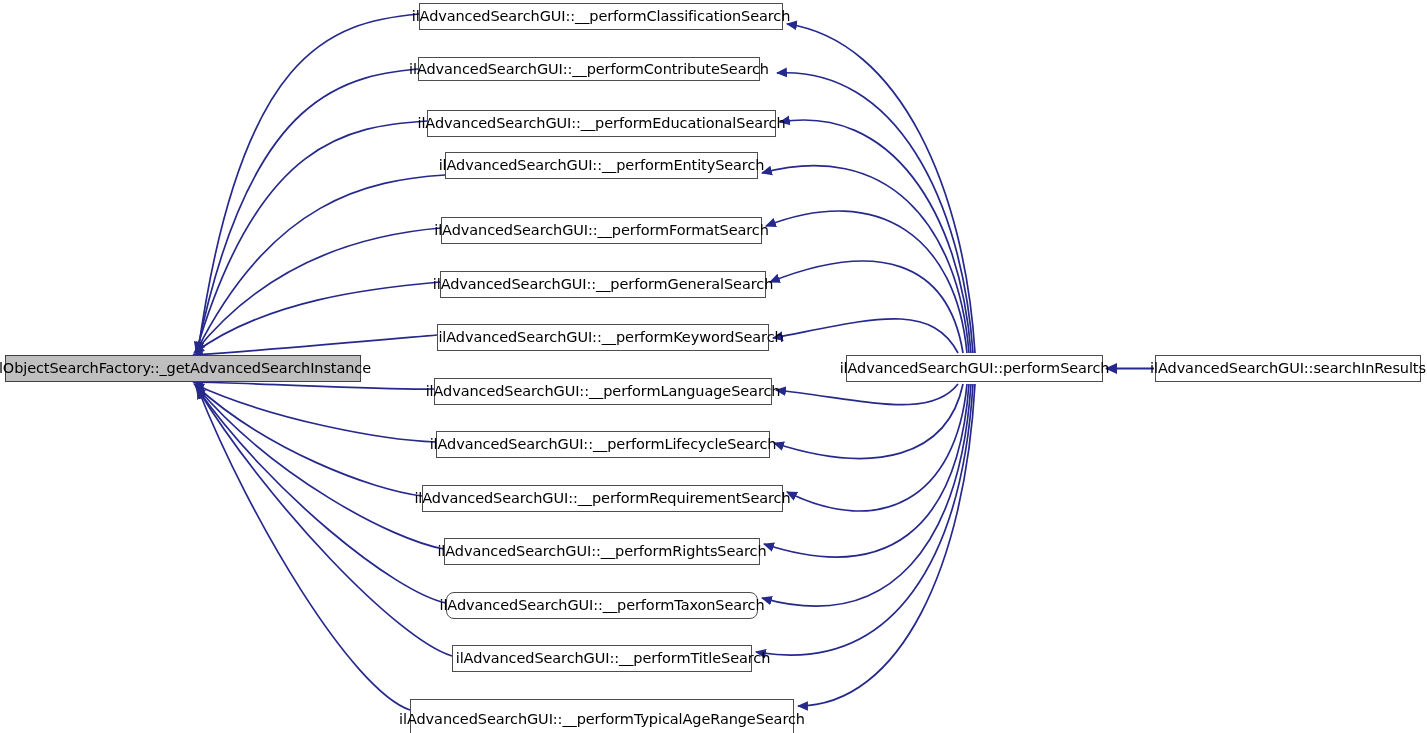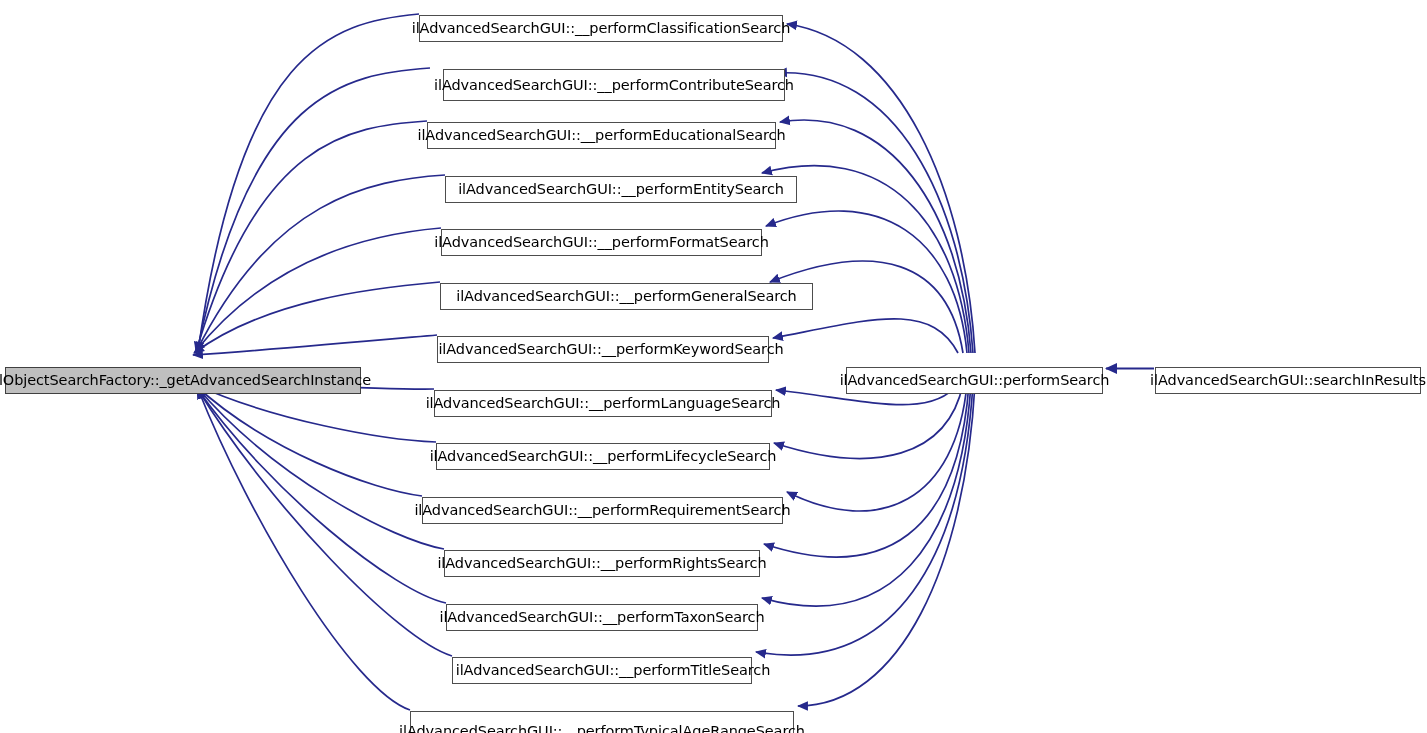--- a/index.html
+++ b/index.html
@@ -29,21 +29,20 @@
     background: #ffffff;
     color: #000000;
     font-size: 14.5px;
     line-height: 1;
     display: flex;
     align-items: center;
     justify-content: center;
     white-space: nowrap;
     letter-spacing: -0.1px;
     z-index: 3;
-    margin-top: 12px;
   }
   .node.highlight {
     background: #bfbfbf;
     border-color: #404040;
   }
   .node-label {
     display: block;
     padding: 0 6px;
     transform: translateY(-0.5px);
   }
@@ -99,51 +98,51 @@
     </g>
   </svg>
 
   <div class="node highlight" style="left:5px; top:355px; width:356px; height:27px;">
     <span class="node-label">ilObjectSearchFactory::_getAdvancedSearchInstance</span>
   </div>
 
   <div class="node" style="left:419px; top:3px; width:364px; height:27px;">
     <span class="node-label">ilAdvancedSearchGUI::__performClassificationSearch</span>
   </div>
-  <div class="node" style="left:443px; top:57px; width:342px; height:32px;">
+  <div class="node" style="left:418px; top:57px; width:342px; height:24px;">
     <span class="node-label">ilAdvancedSearchGUI::__performContributeSearch</span>
   </div>
   <div class="node" style="left:427px; top:110px; width:349px; height:27px;">
     <span class="node-label">ilAdvancedSearchGUI::__performEducationalSearch</span>
   </div>
-  <div class="node" style="left:445px; top:164px; width:352px; height:27px;">
+  <div class="node" style="left:445px; top:152px; width:313px; height:27px;">
     <span class="node-label">ilAdvancedSearchGUI::__performEntitySearch</span>
   </div>
   <div class="node" style="left:441px; top:217px; width:321px; height:27px;">
     <span class="node-label">ilAdvancedSearchGUI::__performFormatSearch</span>
   </div>
-  <div class="node" style="left:440px; top:271px; width:373px; height:27px;">
+  <div class="node" style="left:440px; top:271px; width:326px; height:27px;">
     <span class="node-label">ilAdvancedSearchGUI::__performGeneralSearch</span>
   </div>
   <div class="node" style="left:437px; top:324px; width:332px; height:27px;padding-left:16px;">
     <span class="node-label">ilAdvancedSearchGUI::__performKeywordSearch</span>
   </div>
   <div class="node" style="left:434px; top:378px; width:338px; height:27px;">
     <span class="node-label">ilAdvancedSearchGUI::__performLanguageSearch</span>
   </div>
   <div class="node" style="left:436px; top:431px; width:334px; height:27px;align-items:center;">
     <span class="node-label">ilAdvancedSearchGUI::__performLifecycleSearch</span>
   </div>
   <div class="node" style="left:422px; top:485px; width:361px; height:27px;">
     <span class="node-label">ilAdvancedSearchGUI::__performRequirementSearch</span>
   </div>
   <div class="node" style="left:444px; top:538px; width:316px; height:27px;">
     <span class="node-label">ilAdvancedSearchGUI::__performRightsSearch</span>
   </div>
-  <div class="node" style="left:446px; top:592px; width:312px; height:27px;">
+  <div class="node" style="left:446px; top:592px; width:312px; height:27px;border-radius:8px;">
     <span class="node-label">ilAdvancedSearchGUI::__performTaxonSearch</span>
   </div>
   <div class="node" style="left:452px; top:645px; width:300px; height:27px;padding-left:22px;">
     <span class="node-label">ilAdvancedSearchGUI::__performTitleSearch</span>
   </div>
   <div class="node" style="left:410px; top:699px; width:384px; height:41px;">
     <span class="node-label">ilAdvancedSearchGUI::__performTypicalAgeRangeSearch</span>
   </div>
 
   <div class="node" style="left:846px; top:355px; width:257px; height:27px;">

